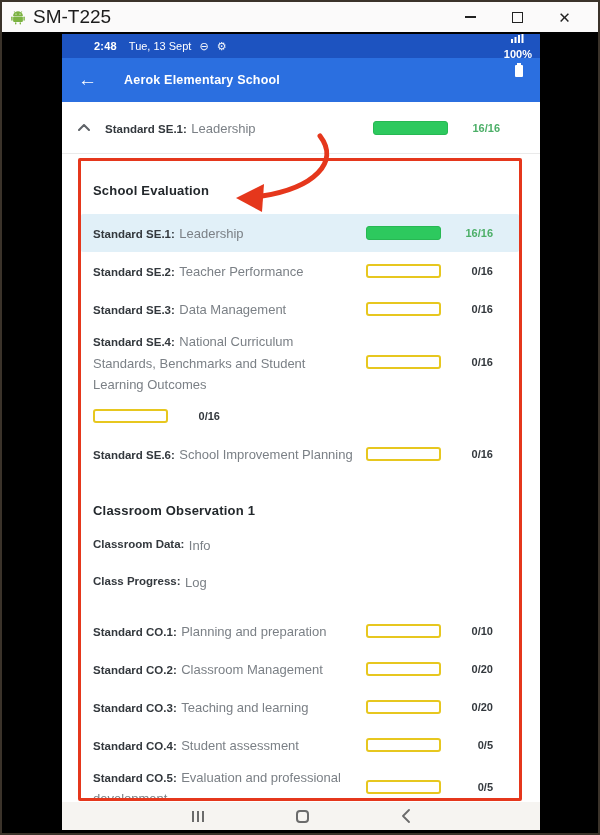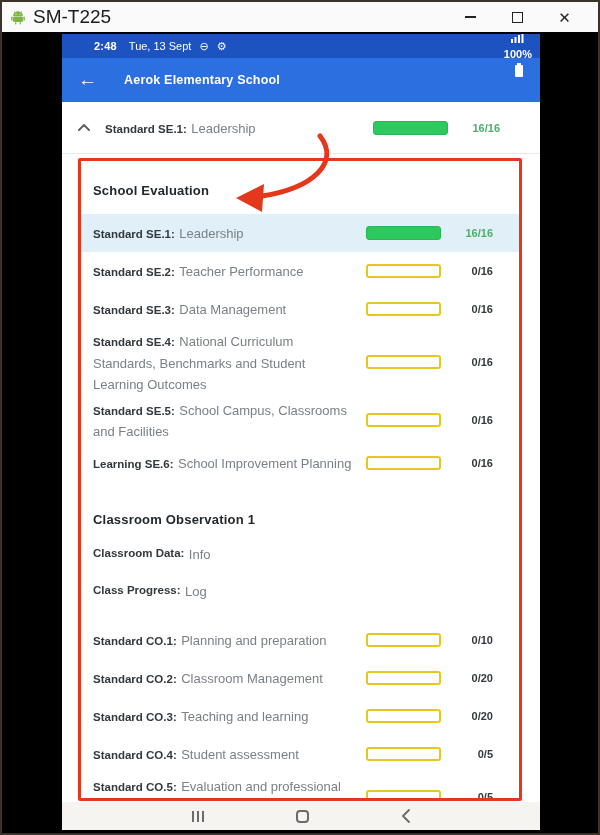--- a/index.html
+++ b/index.html
@@ -212,27 +212,26 @@
             <span class="pval">0/16</span>
           </div>
 
           <div class="srow">
             <span class="labelwrap"><span class="lb">Standard SE.4:</span> <span class="lg">National Curriculum Standards, Benchmarks and Student Learning Outcomes</span></span>
             <span class="pbar empty"></span>
             <span class="pval">0/16</span>
           </div>
 
           <div class="srow">
-            <span class="labelwrap"><span class="lb">Standard SE.5:</span> <span class="lg">School Campus, Classrooms and Facilities</span></span>
-            <span class="pbar empty"></span>
-            <span class="pval">0/16</span>
-          </div>
-
-          <div class="srow">
-            <span class="labelwrap"><span class="lb">Learning SE.6:</span> <span class="lg">School Improvement Planning</span></span>
+            <span class="pbar empty"></span>
+            <span class="pval">0/16</span>
+          </div>
+
+          <div class="srow">
+            <span class="labelwrap"><span class="lb">Standard SE.6:</span> <span class="lg">School Improvement Planning</span></span>
             <span class="pbar empty"></span>
             <span class="pval">0/16</span>
           </div>
 
           <div class="sec-title co">Classroom Observation 1</div>
 
           <div class="lrow first">
             <span class="lb">Classroom Data:</span>&nbsp;<span class="lg">Info</span>
           </div>
           <div class="lrow">

